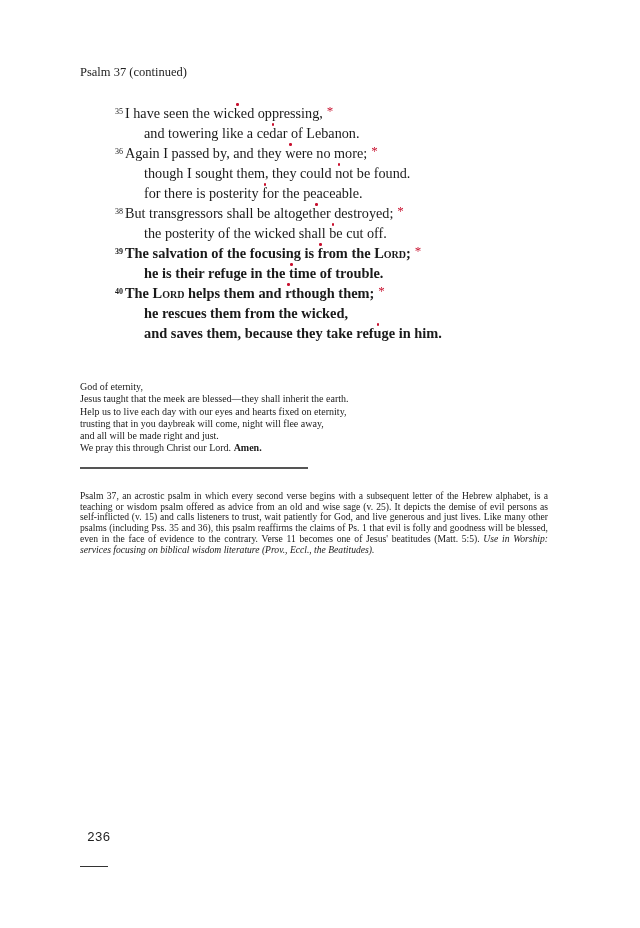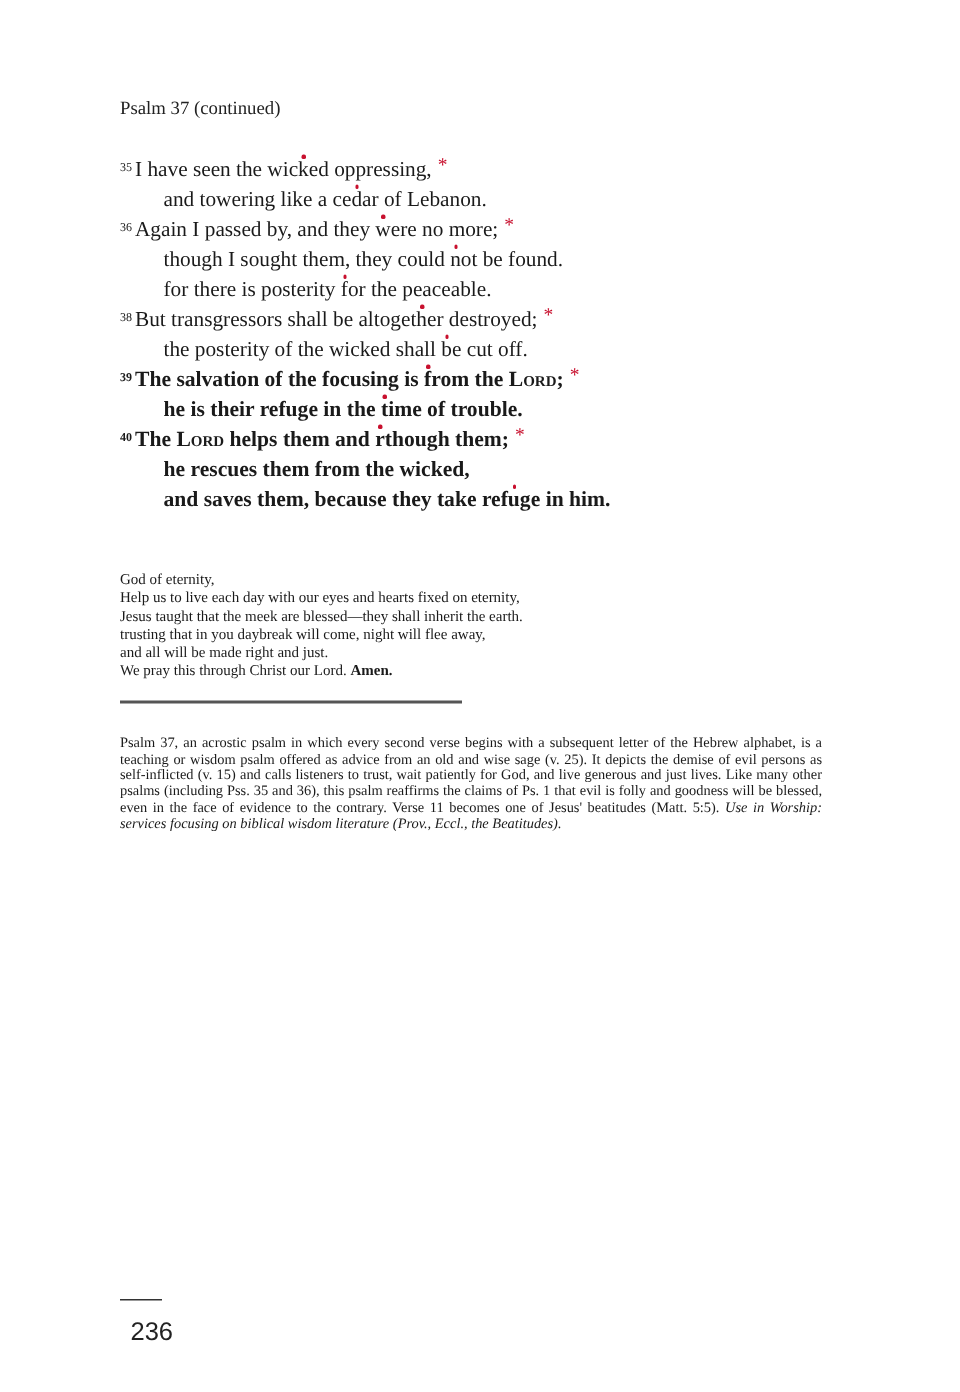--- a/index.html
+++ b/index.html
@@ -1,35 +1,35 @@
 <!DOCTYPE html>
 <html><head>
 <meta charset="utf-8">
 <style>
   html, body { margin:0; padding:0; background:#ffffff; }
   body { width:640px; height:928px; position:relative; overflow:hidden; color:#1a1a1a; }
   .page { position:absolute; left:0; top:0; width:640px; height:928px; }
   .running-head { position:absolute; left:80px; top:65px; font-family:"Liberation Serif", serif; font-size:12.5px; color:#222; }
   .psalm { position:absolute; left:80px; top:103px; width:480px; font-family:"Liberation Serif", serif; font-size:14.2px; color:#1a1a1a; }
-  .line { height:20px; line-height:20px; white-space:nowrap; position:relative; }
+  .line { height:20px; line-height:20px; white-space:nowrap; position:relative;margin-left:35px; }
   .line.indent { padding-left:29px; }
   .line.bold { font-weight:bold; font-size:14.4px; }
   .vnum { font-size:8px; vertical-align:top; position:relative; top:-1px; margin-right:2px; font-weight:normal; }
   .line.bold .vnum { font-weight:bold; }
   .pt { position:relative; display:inline-block; }
   .pt::before { content:""; position:absolute; left:50%; top:0px; width:2.5px; height:2.5px; margin-left:-1px; border-radius:50%; background:#c8102e; }
   .ast { color:#c8102e; font-weight:normal; margin-left:4px; font-size:13px; position:relative; top:-3px; }
   .sc { font-variant:small-caps; }
   .prayer { position:absolute; left:80px; top:381px; width:480px; font-family:Liberation Serif, serif; font-size:10px; line-height:12.3px; color:#1a1a1a; }
   .prayer .amen { font-weight:bold; }
   .rule { position:absolute; left:80px; top:467px; width:228px; height:1.5px; background:#555; }
   .note { position:absolute; left:80px; top:491px; width:468px; font-family:"Liberation Serif", serif; font-size:9.6px; line-height:10.7px; text-align:justify; color:#1a1a1a; }
   .note i { font-style:italic; }
   .folio-rule { position:absolute; left:80px; top:866px; width:28px; height:1px; background:#333; }
-  .folio { position:absolute; left:87px; top:878px; font-family:Liberation Sans, sans-serif; font-size:17px; color:#222; }
+  .folio { position:absolute; left:87px; top:830px; font-family:Liberation Mono, monospace; font-size:13px; color:#222; }
 </style>
 </head>
 <body>
 
 <div class="page">
   <div class="running-head">Psalm 37 (continued)</div>
 
   <div class="psalm">
 
     <div class="line"><span class="vnum">35</span><span>I have seen the wic</span><span class="pt">k</span><span>ed oppressing,</span><span class="ast">*</span></div>
@@ -46,22 +46,22 @@
     <div class="line bold"><span class="vnum">39</span><span>The salvation of the focusing is </span><span class="pt">f</span><span>rom the </span><span class="sc">Lord</span><span>;</span><span class="ast">*</span></div>
     <div class="line bold indent"><span>he is their refuge in the </span><span class="pt">t</span><span>ime of trouble.</span></div>
 
     <div class="line bold"><span class="vnum">40</span><span>The </span><span class="sc">Lord</span><span> helps them and </span><span class="pt">r</span><span>though them;</span><span class="ast">*</span></div>
     <div class="line bold indent">he rescues them from the wicked,</div>
     <div class="line bold indent"><span>and saves them, because they take ref</span><span class="pt">u</span><span>ge in him.</span></div>
   </div>
 
   <div class="prayer">
     <div>God of eternity,</div>
+    <div>Jesus taught that the meek are blessed—they shall inherit the earth.</div>
     <div>Help us to live each day with our eyes and hearts fixed on eternity,</div>
-    <div>Jesus taught that the meek are blessed—they shall inherit the earth.</div>
     <div>trusting that in you daybreak will come, night will flee away,</div>
     <div>and all will be made right and just.</div>
     <div><span>We pray this through Christ our Lord. </span><span class="amen">Amen.</span></div>
   </div>
 
   <div class="rule"></div>
 
   <div class="note"><span>Psalm 37, an acrostic psalm in which every second verse begins with a subsequent letter of the Hebrew alphabet, is a teaching or wisdom psalm offered as advice from an old and wise sage (v. 25). It depicts the demise of evil persons as self-inflicted (v. 15) and calls listeners to trust, wait patiently for God, and live generous and just lives. Like many other psalms (including Pss. 35 and 36), this psalm reaffirms the claims of Ps. 1 that evil is folly and goodness will be blessed, even in the face of evidence to the contrary. Verse 11 becomes one of Jesus' beatitudes (Matt. 5:5). </span><i>Use in Worship: services focusing on biblical wisdom literature (Prov., Eccl., the Beatitudes).</i></div>
 
   <div class="folio-rule"></div>

